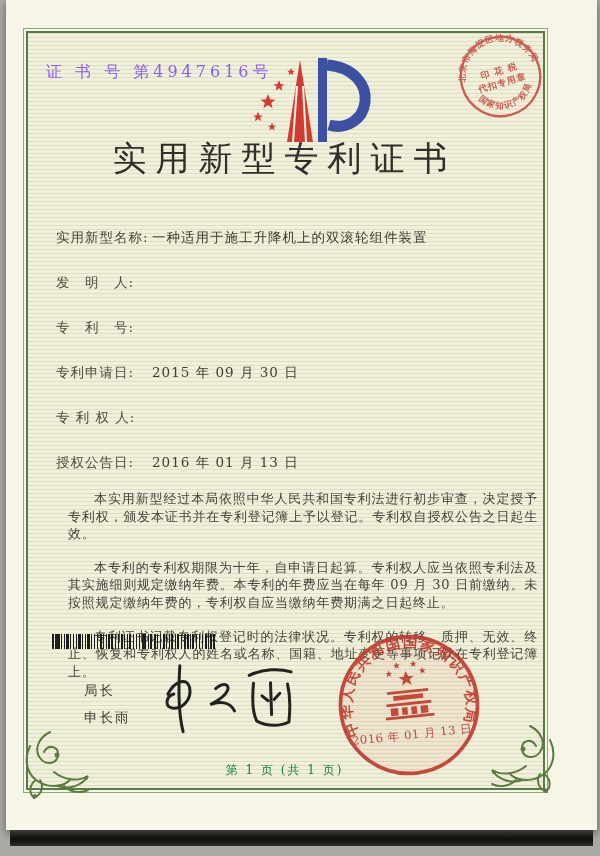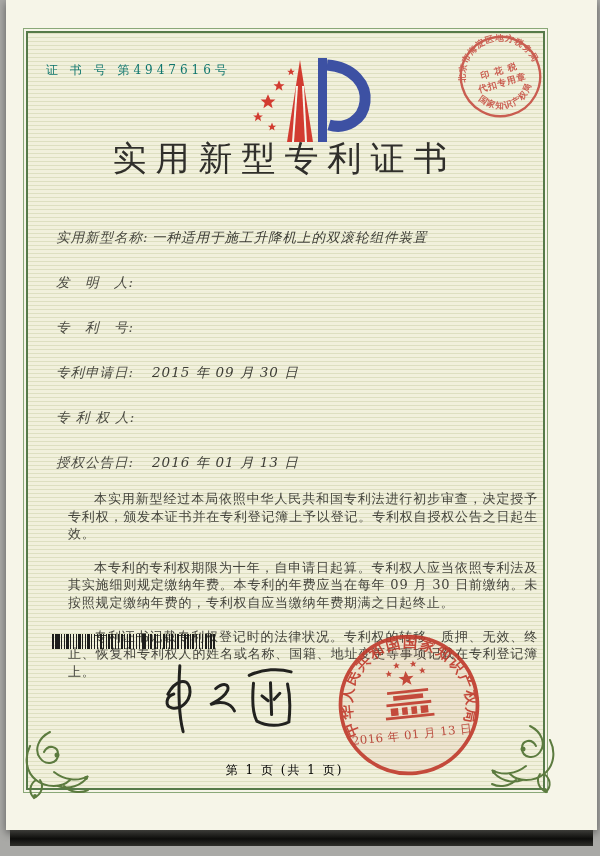--- a/index.html
+++ b/index.html
@@ -7,46 +7,46 @@
           font-family:"DejaVu Serif","Liberation Serif",serif;color:#3c3c36;}
   .paper{position:absolute;left:6px;top:0;width:591px;height:830px;background:#f6f5e8;
          box-shadow:0 3px 8px rgba(0,0,0,.45);}
   .shadow-band{position:absolute;left:10px;top:830px;width:583px;height:16px;
          background:linear-gradient(180deg,#3c3c38,#0d0d0b 55%,#2e2e2a);}
   .frame{position:absolute;left:17px;top:28px;width:523px;height:763px;
          border:1px solid #8aa878;}
   .frame-inner{position:absolute;inset:2px;border:2px solid #567a49;
          background:#f1f0dc;
          background-image:repeating-linear-gradient(180deg,rgba(170,180,120,.28) 0 1px,rgba(0,0,0,0) 1px 4px);}
-  .cert-no{position:absolute;left:40px;top:62px;font-size:12px;letter-spacing:4px;color:#0f766e;}
+  .cert-no{position:absolute;left:40px;top:62px;font-size:16px;letter-spacing:4px;color:#8b5cf6;}
   .logo{position:absolute;left:228px;top:54px;width:140px;height:92px;}
   .title{position:absolute;left:17px;top:136px;width:523px;text-align:center;
          font-size:34px;letter-spacing:9px;color:#302f2b;font-weight:500;}
   .fields{position:absolute;left:50px;top:228px;width:470px;}
-  .field-row{display:flex;line-height:19px;margin-bottom:26px;font-size:13.5px;letter-spacing:1px;font-style:italic;}
+  .field-row{display:flex;line-height:19px;margin-bottom:26px;font-size:13.5px;letter-spacing:1px;}
   .field-label{flex:0 0 96px;color:#4b4b42;white-space:nowrap;}
   .field-value{color:#3d3d36;white-space:nowrap;text-align:right;}
   .body-text{position:absolute;left:46px;top:474px;width:502px;font-size:13px;
          line-height:17.6px;letter-spacing:.8px;text-align:justify;color:#45453d;}
   .body-text p{margin:16px;text-indent:2em;}
   .barcode{position:absolute;left:46px;top:634px;width:163px;height:15px;
          background:
            repeating-linear-gradient(90deg,#1d1d1b 0 1.5px,rgba(0,0,0,0) 1.5px 3px),
            repeating-linear-gradient(90deg,#1d1d1b 0 1px,rgba(0,0,0,0) 1px 7px),
            repeating-linear-gradient(90deg,rgba(0,0,0,0) 0 4px,#1d1d1b 4px 5.5px,rgba(0,0,0,0) 5.5px 11px);}
   .director{position:absolute;left:78px;top:682px;font-size:13.5px;letter-spacing:2px;color:#3c3c34;}
   .director div{margin-bottom:9px;}
   .signature{position:absolute;left:148px;top:654px;width:155px;height:88px;transform:rotate(-2deg);}
   .seal{position:absolute;left:328px;top:630px;width:150px;height:150px;opacity:.9;}
   .stamp{position:absolute;left:452px;top:34px;width:85px;height:85px;opacity:.85;}
   .flourish{position:absolute;width:72px;height:78px;}
   .flourish.left{left:14px;top:726px;}
   .flourish.right{left:482px;top:720px;transform:scaleX(-1);}
   .footer{position:absolute;left:17px;top:762px;width:523px;text-align:center;
-         font-size:12px;letter-spacing:2px;color:#000000;}
+         font-size:12px;letter-spacing:2px;color:#15803d;}
 </style>
 </head>
 <body>
 
 <div class="canvas">
   <div class="paper">
 
     <div class="frame">
       <div class="frame-inner"></div>
     </div>
@@ -98,20 +98,24 @@
     </div>
 
     <div class="body-text">
       <p>本实用新型经过本局依照中华人民共和国专利法进行初步审查，决定授予专利权，颁发本证书并在专利登记簿上予以登记。专利权自授权公告之日起生效。</p>
       <p>本专利的专利权期限为十年，自申请日起算。专利权人应当依照专利法及其实施细则规定缴纳年费。本专利的年费应当在每年 09 月 30 日前缴纳。未按照规定缴纳年费的，专利权自应当缴纳年费期满之日起终止。</p>
       <p>专利证书记载专利权登记时的法律状况。专利权的转移、质押、无效、终止、恢复和专利权人的姓名或名称、国籍、地址变更等事项记载在专利登记簿上。</p>
     </div>
 
     <div class="barcode"></div>
 
+    <div class="director">
+      <div>局长</div>
+      <div>申长雨</div>
+    </div>
 
     <svg class="signature" viewBox="0 0 155 88">
       <g fill="none" stroke="#22221f" stroke-width="3" stroke-linecap="round">
         <path d="M14,38 C22,24 34,22 36,32 C38,44 28,54 18,52 C10,50 12,40 20,38"></path>
         <path d="M27,10 C25,30 24,58 28,76"></path>
         <path d="M62,34 C70,28 76,30 74,36 C70,44 60,48 56,50 C66,46 76,48 80,57"></path>
         <path d="M96,22 C110,16 126,16 138,20"></path>
         <path d="M100,30 C98,46 98,60 102,68 C112,74 126,74 134,70 C136,56 136,42 134,32"></path>
         <path d="M117,30 L117,62"></path>
         <path d="M108,43 l6,5 M126,41 l-6,6"></path>

